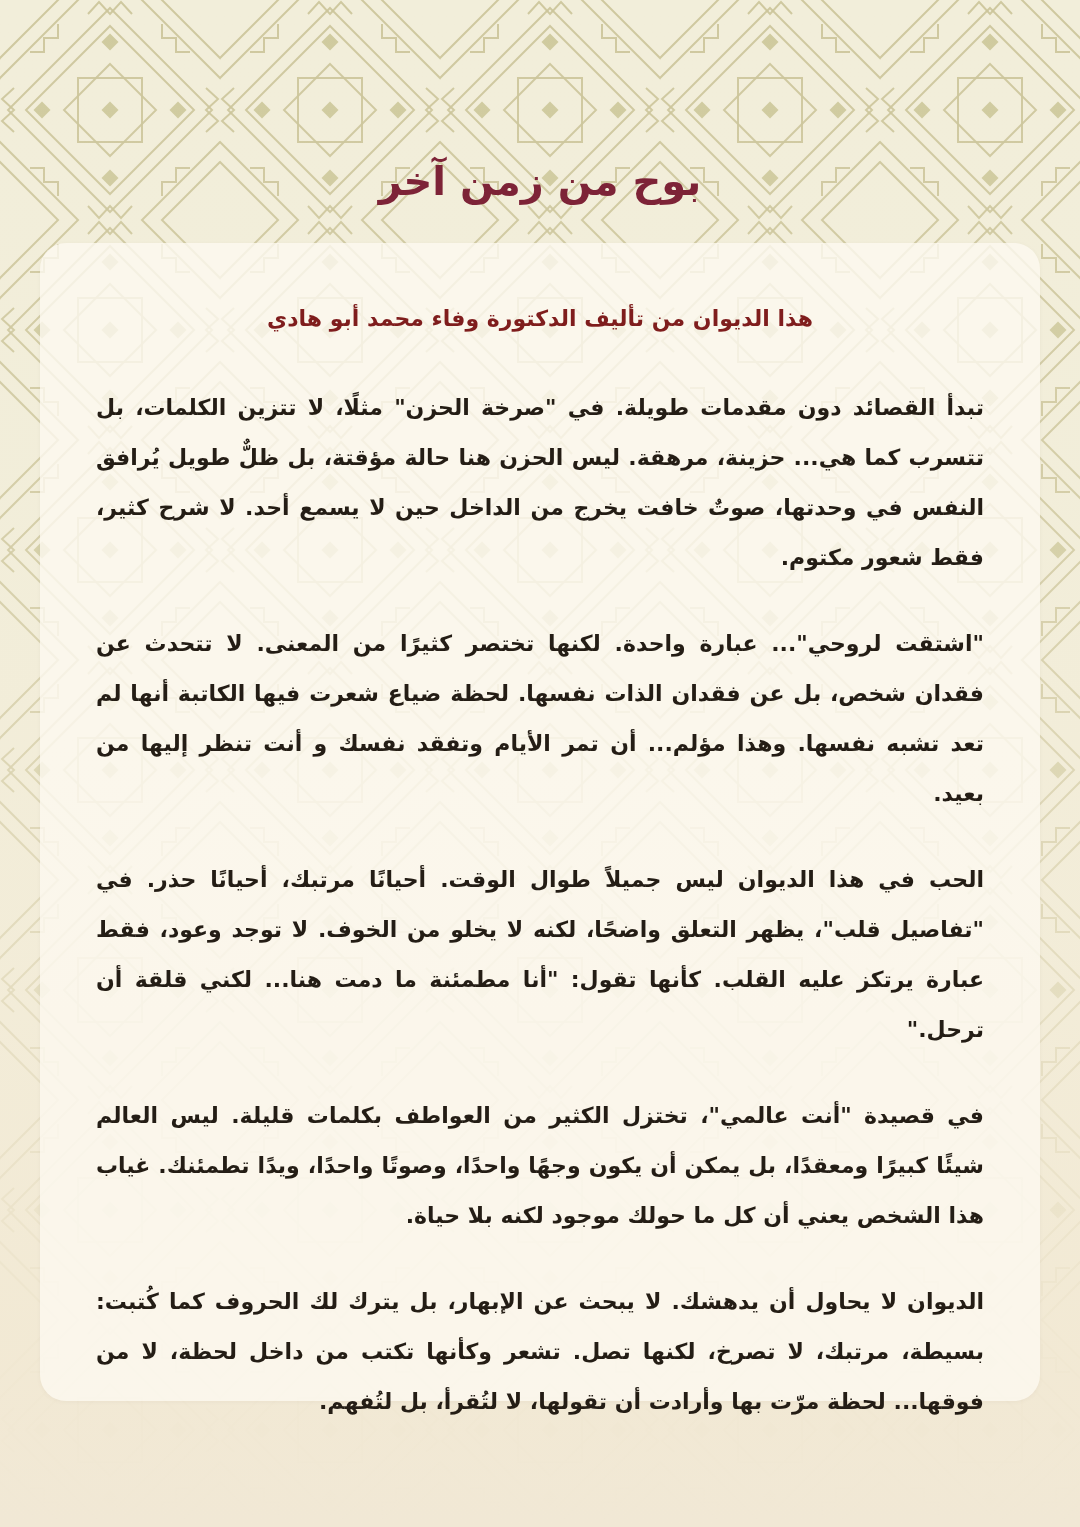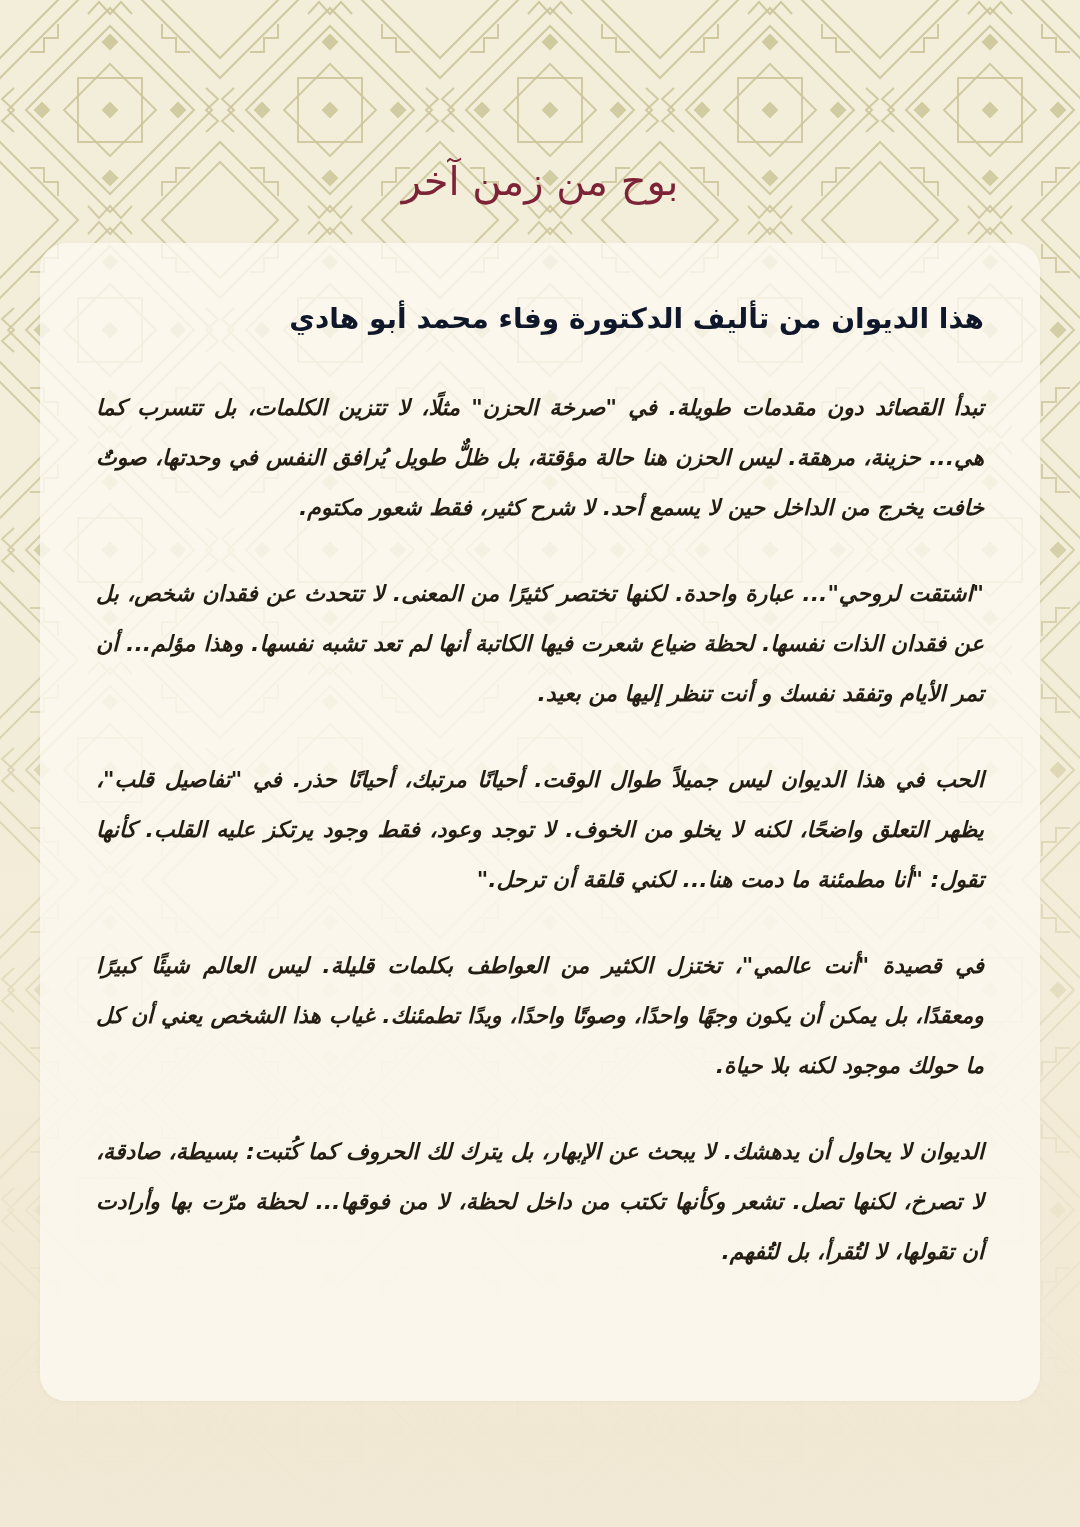--- a/index.html
+++ b/index.html
@@ -35,56 +35,55 @@
   }
   .page-title {
     position: absolute;
     top: 158px;
     left: 0;
     right: 0;
     z-index: 2;
     margin: 0;
     text-align: center;
     font-size: 40px;
-    font-weight: normal;
+    font-weight: bold;
     letter-spacing: 0;
     color: #7d2337;
   }
   .card {
     position: absolute;
     top: 243px;
     left: 40px;
     width: 1000px;
     height: 1158px;
     z-index: 2;
     box-sizing: border-box;
     padding: 52px 56px 40px 56px;
     background: rgba(252,249,240,0.80);
     border-radius: 26px;
     box-shadow: 0 1px 4px rgba(120,108,78,0.06);
   }
   .meta-block {
     margin: 0 0 40px 0;
   }
   .meta-line {
-    font-size: 28px;
+    font-size: 22px;
     font-weight: bold;
     line-height: 48px;
-    color: #0f172a;
-    text-align: right;
+    color: #7f1d1d;
+    text-align: center;
   }
   .review-paragraph {
     margin: 0 0 36px 0;
     font-size: 22px;
     font-weight: bold;
     line-height: 50px;
     color: #241d15;
     text-align: justify;
     text-justify: inter-word;
-    font-style: italic;
   }
   .review-paragraph:last-child { margin-bottom: 0; }
 </style>
 </head>
 <body>
 
 <div class="page">
 
   <svg class="bg-pattern" width="1080" height="1527" xmlns="http://www.w3.org/2000/svg" aria-hidden="true">
     <defs>
@@ -129,18 +128,18 @@
   <h1 class="page-title">بوح من زمن آخر</h1>
 
   <div class="card">
 
     <div class="meta-block">
       <div class="meta-line">هذا الديوان من تأليف الدكتورة وفاء محمد أبو هادي</div>
     </div>
 
     <p class="review-paragraph">تبدأ القصائد دون مقدمات طويلة. في "صرخة الحزن" مثلًا، لا تتزين الكلمات، بل تتسرب كما هي... حزينة، مرهقة. ليس الحزن هنا حالة مؤقتة، بل ظلٌّ طويل يُرافق النفس في وحدتها، صوتٌ خافت يخرج من الداخل حين لا يسمع أحد. لا شرح كثير، فقط شعور مكتوم.</p>
     <p class="review-paragraph">"اشتقت لروحي"... عبارة واحدة. لكنها تختصر كثيرًا من المعنى. لا تتحدث عن فقدان شخص، بل عن فقدان الذات نفسها. لحظة ضياع شعرت فيها الكاتبة أنها لم تعد تشبه نفسها. وهذا مؤلم... أن تمر الأيام وتفقد نفسك و أنت تنظر إليها من بعيد.</p>
-    <p class="review-paragraph">الحب في هذا الديوان ليس جميلاً طوال الوقت. أحيانًا مرتبك، أحيانًا حذر. في "تفاصيل قلب"، يظهر التعلق واضحًا، لكنه لا يخلو من الخوف. لا توجد وعود، فقط وجود يرتكز عليه القلب. كأنها تقول: "أنا مطمئنة ما دمت هنا... لكني قلقة أن ترحل."</p>
+    <p class="review-paragraph">الحب في هذا الديوان ليس جميلاً طوال الوقت. أحيانًا مرتبك، أحيانًا حذر. في "تفاصيل قلب"، يظهر التعلق واضحًا، لكنه لا يخلو من الخوف. لا توجد وعود، فقط عبارة يرتكز عليه القلب. كأنها تقول: "أنا مطمئنة ما دمت هنا... لكني قلقة أن ترحل."</p>
     <p class="review-paragraph">في قصيدة "أنت عالمي"، تختزل الكثير من العواطف بكلمات قليلة. ليس العالم شيئًا كبيرًا ومعقدًا، بل يمكن أن يكون وجهًا واحدًا، وصوتًا واحدًا، ويدًا تطمئنك. غياب هذا الشخص يعني أن كل ما حولك موجود لكنه بلا حياة.</p>
-    <p class="review-paragraph">الديوان لا يحاول أن يدهشك. لا يبحث عن الإبهار، بل يترك لك الحروف كما كُتبت: بسيطة، صادقة، لا تصرخ، لكنها تصل. تشعر وكأنها تكتب من داخل لحظة، لا من فوقها... لحظة مرّت بها وأرادت أن تقولها، لا لتُقرأ، بل لتُفهم.</p>
+    <p class="review-paragraph">الديوان لا يحاول أن يدهشك. لا يبحث عن الإبهار، بل يترك لك الحروف كما كُتبت: بسيطة، مرتبك، لا تصرخ، لكنها تصل. تشعر وكأنها تكتب من داخل لحظة، لا من فوقها... لحظة مرّت بها وأرادت أن تقولها، لا لتُقرأ، بل لتُفهم.</p>
 
   </div>
 </div>
 
 </body></html>

